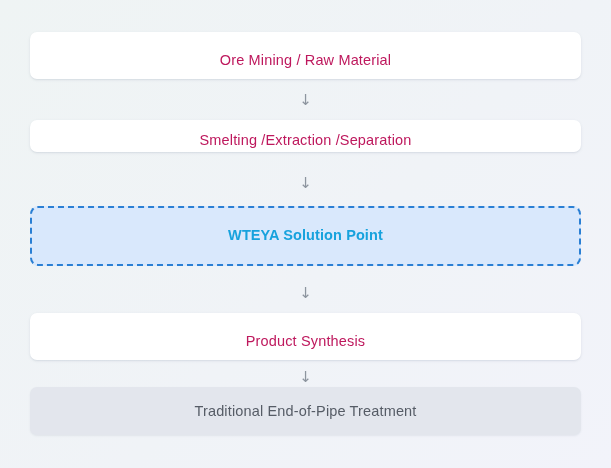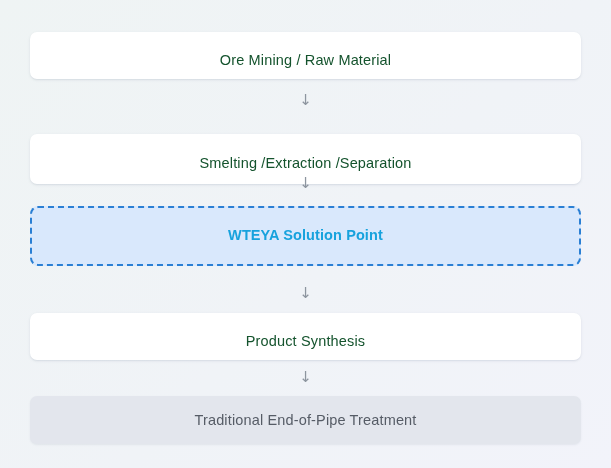--- a/index.html
+++ b/index.html
@@ -29,21 +29,21 @@
     align-items: center;
     justify-content: center;
     text-align: center;
   }
   .node-plain {
     background: #ffffff;
     border-radius: 7px;
     box-shadow: 0 1px 3px rgba(90, 110, 130, 0.13), 0 1px 1px rgba(90, 110, 130, 0.06);
   }
   .node-plain .node-label {
-    color: #14532d;
+    color: #be185d;
     font-size: 14.5px;
     font-weight: 400;
     letter-spacing: 0.15px;
     line-height: 1.3;
     margin-top: 9px;
   }
   .node-muted {
     background: #e3e6ed;
     border-radius: 7px;
     box-shadow: 0 1px 2px rgba(90, 110, 130, 0.10);
@@ -69,24 +69,24 @@
     display: block;
     color: #17a2dd;
     font-weight: bold;
     font-size: 14.5px;
     line-height: 1.45;
     letter-spacing: 0.1px;
   }
 
   
   #node-1 { top: 32px;  height: 47px; }
-  #node-2 { top: 134px; height: 50px; }
+  #node-2 { top: 120px; height: 32px; }
   #node-3 { top: 206px; height: 60px; }
   #node-4 { top: 313px; height: 47px; }
-  #node-5 { top: 396px; height: 48px; }
+  #node-5 { top: 387px; height: 48px; }
 
   .arrow {
     position: absolute;
     left: 0;
     width: 611px;
     text-align: center;
     color: #8d959f;
     font-size: 15px;
     line-height: 1;
     font-family: "DejaVu Sans", sans-serif;

